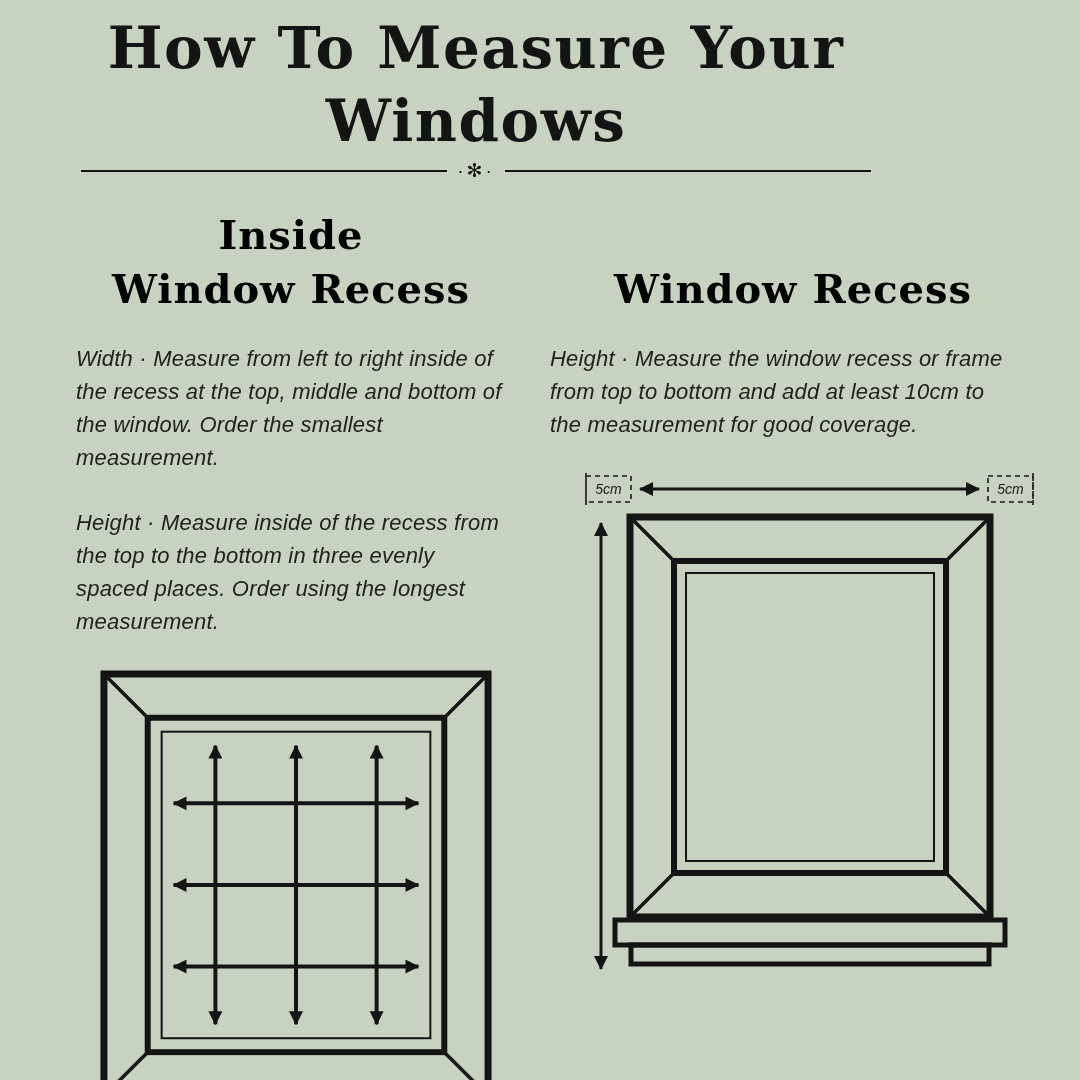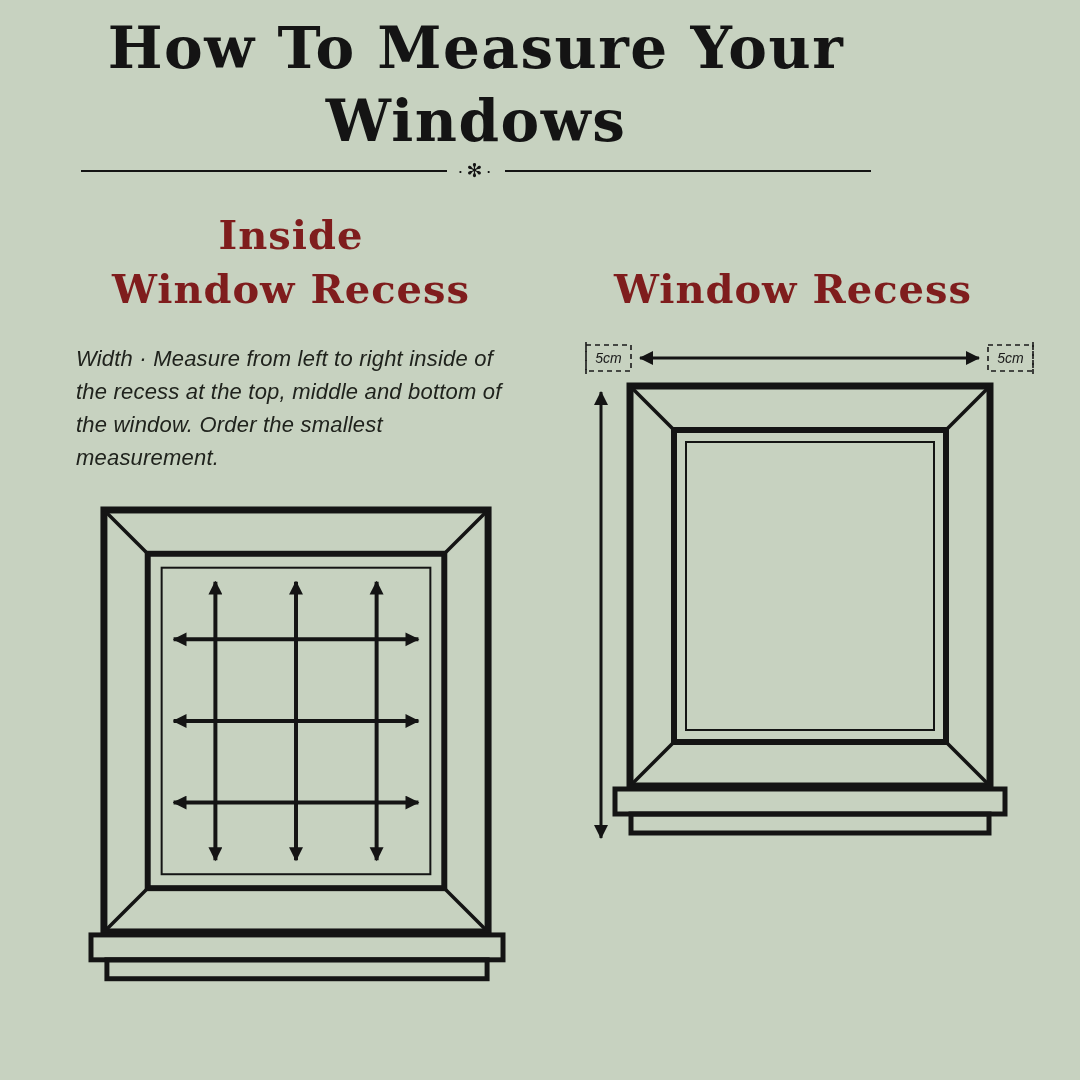--- a/index.html
+++ b/index.html
@@ -44,21 +44,21 @@
   }
   .col-left  { padding-left:20px; padding-right:34px; }
   .col-right { padding-left:10px; padding-right:16px; }
 
   .col-heading {
     font-family:"DejaVu Serif", serif;
     font-weight:bold;
     font-size:40px;
     line-height:1.35;
     letter-spacing:1px;
-    color:#7f1d1d;
+    color:#000000;
     text-align:center;
     margin:14px 0 26px 0;
   }
 
   .body-text {
     font-size:22px;
     font-style:italic;
     line-height:1.5;
     letter-spacing:0.2px;
     color:#20231d;
@@ -92,20 +92,21 @@
 
   <div class="columns">
 
     <section class="col-left">
       <h2 class="col-heading">
         <span>Inside</span><br>
         <span>Window Recess</span>
       </h2>
 
       <p class="body-text">Width · Measure from left to right inside of the recess at the top, middle and bottom of the window. Order the smallest measurement.</p>
+      <p class="body-text">Height · Measure inside of the recess from the top to the bottom in three evenly spaced places. Order using the longest measurement.</p>
 
       <svg class="diagram diagram-left" width="418" viewBox="0 0 420 480" xmlns="http://www.w3.org/2000/svg">
         <defs>
           <marker id="ah-end" markerUnits="userSpaceOnUse" markerWidth="16" markerHeight="16" refX="13" refY="7" orient="auto">
             <path d="M0,0 L14,7 L0,14 Z" fill="#141414"></path>
           </marker>
           <marker id="ah-start" markerUnits="userSpaceOnUse" markerWidth="16" markerHeight="16" refX="1" refY="7" orient="auto">
             <path d="M14,0 L0,7 L14,14 Z" fill="#141414"></path>
           </marker>
         </defs>
@@ -138,20 +139,21 @@
         </g>
       </svg>
     </section>
 
     <section class="col-right">
       <h2 class="col-heading">
         <br>
         <span>Window Recess</span>
       </h2>
 
+      <p class="body-text">Height · Measure the window recess or frame from top to bottom and add at least 10cm to the measurement for good coverage.</p>
 
       <svg class="diagram diagram-right" width="480" viewBox="0 0 480 516" xmlns="http://www.w3.org/2000/svg">
 
         <g stroke="#1a1a1a" stroke-width="1.6" stroke-dasharray="5 4" fill="none">
           <line x1="30" y1="0" x2="30" y2="36"></line>
           <line x1="477" y1="0" x2="477" y2="36"></line>
           <rect x="30" y="3" width="45" height="26"></rect>
           <rect x="432" y="3" width="45" height="26"></rect>
         </g>
 

